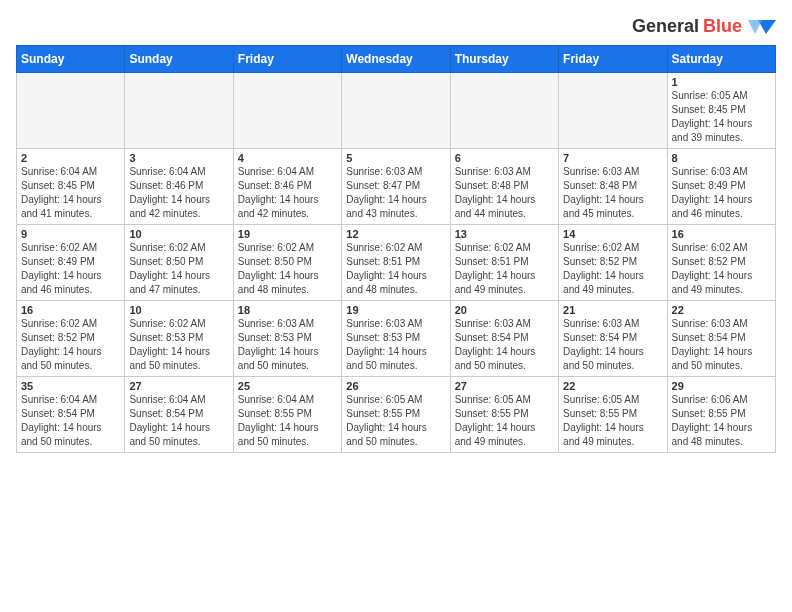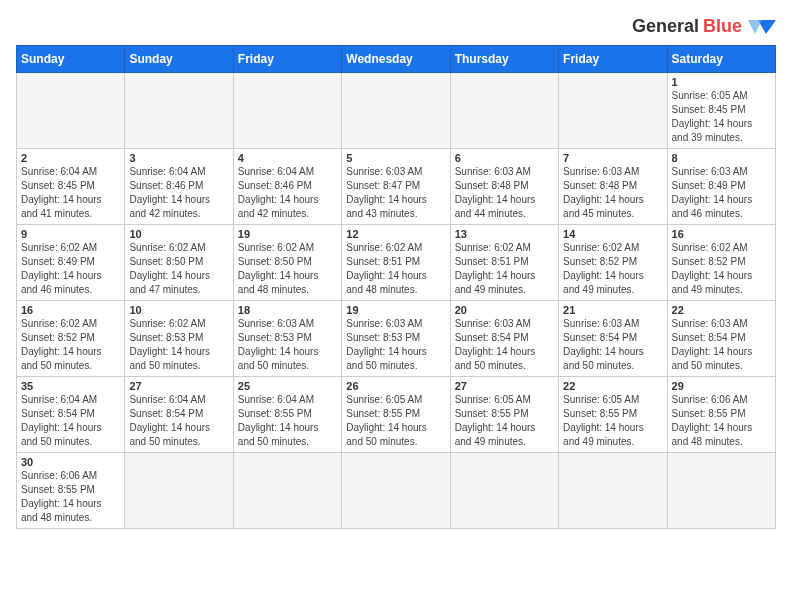--- a/index.html
+++ b/index.html
@@ -323,29 +323,14 @@
 and 49 minutes.</div>
         </td>
         <td>
           <span class="day-num">29</span>
           <div class="day-info" style="white-space: pre-line;">Sunrise: 6:06 AM
 Sunset: 8:55 PM
 Daylight: 14 hours
 and 48 minutes.</div>
         </td>
       </tr>
-      <tr class="last-row">
-        <td>
-          <span class="day-num">30</span>
-          <div class="day-info" style="white-space: pre-line;">Sunrise: 6:06 AM
-Sunset: 8:55 PM
-Daylight: 14 hours
-and 48 minutes.</div>
-        </td>
-        <td class="empty"></td>
-        <td class="empty"></td>
-        <td class="empty"></td>
-        <td class="empty"></td>
-        <td class="empty"></td>
-        <td class="empty"></td>
-      </tr>
     </tbody>
 </table>
 
 </body></html>

